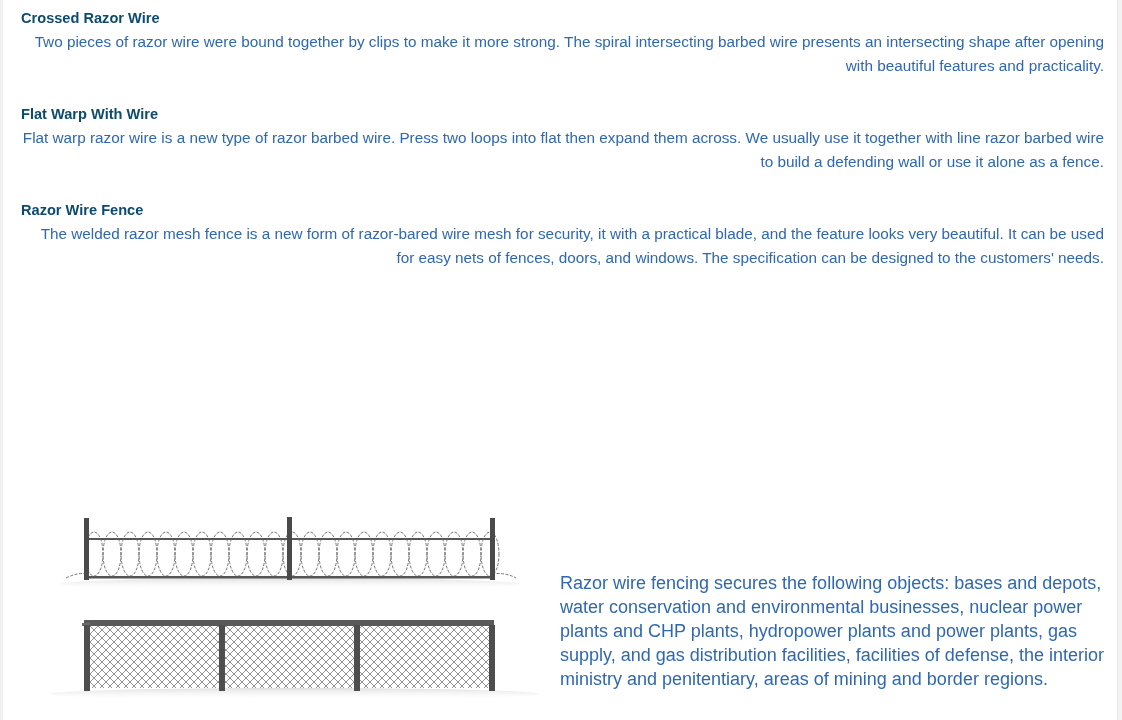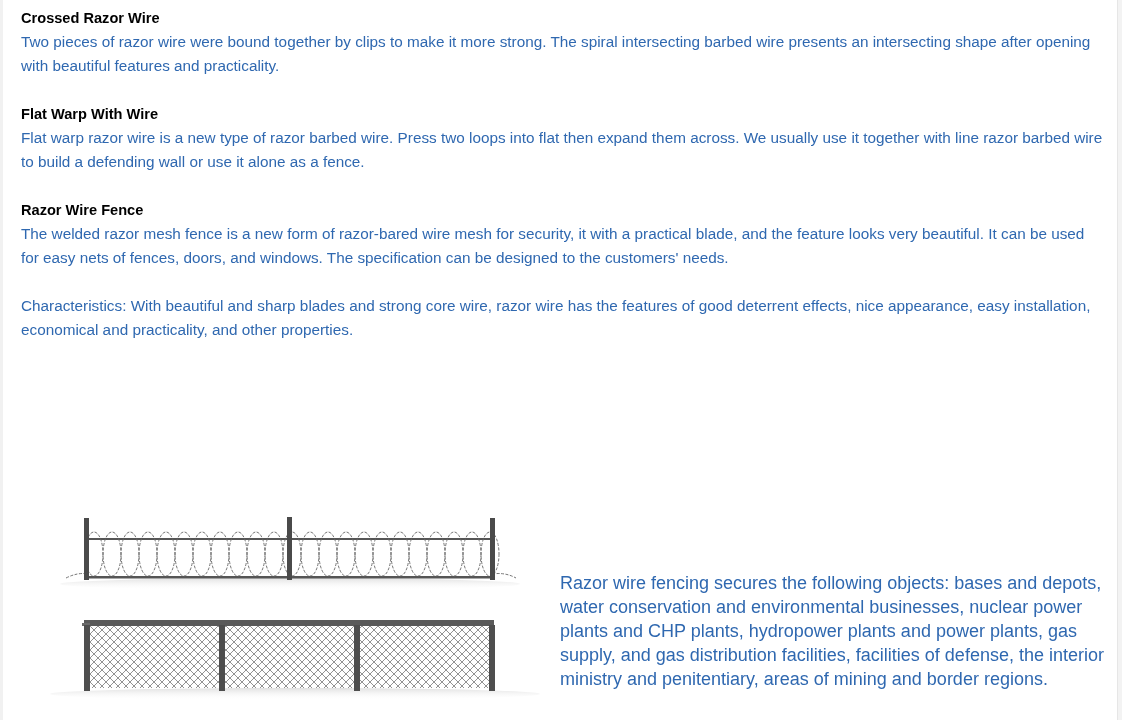--- a/index.html
+++ b/index.html
@@ -16,23 +16,23 @@
   .right-edge {
     position: absolute; left: 1117px; top: 0; width: 5px; height: 720px;
     background: #f3f3f3; border-left: 1px solid #e6e6e6;
   }
   .content {
     position: absolute; left: 21px; top: 6px; width: 1085px;
     color: #2f68b0;
     font-size: 15.3px;
     line-height: 24px;
   }
-  .content p { margin: 0 2px 24px 0; }
+  .content p { margin: 0 2px 24px 0; text-align: right; }
   .content h3 {
-    margin: 0; font-size: 14.6px; font-weight: bold; color: #000000;
+    margin: 0; font-size: 14.6px; font-weight: bold; color: #0c4a6e;
     line-height: 24px;
   }
   .img-area {
     position: absolute; left: 50px; top: 514px; width: 500px; height: 190px;
   }
   .side-text {
     position: absolute; left: 560px; top: 571px; width: 545px;
     color: #2f68b0; font-size: 18px; line-height: 24px;
   }
 </style>
@@ -45,21 +45,20 @@
 <div class="content">
   <h3>Crossed Razor Wire</h3>
   <p>Two pieces of razor wire were bound together by clips to make it more strong. The spiral intersecting barbed wire presents an intersecting shape after opening with beautiful features and practicality.</p>
 
   <h3>Flat Warp With Wire</h3>
   <p>Flat warp razor wire is a new type of razor barbed wire. Press two loops into flat then expand them across. We usually use it together with line razor barbed wire to build a defending wall or use it alone as a fence.</p>
 
   <h3>Razor Wire Fence</h3>
   <p>The welded razor mesh fence is a new form of razor-bared wire mesh for security, it with a practical blade, and the feature looks very beautiful. It can be used for easy nets of fences, doors, and windows. The specification can be designed to the customers' needs.</p>
 
-  <p>Characteristics: With beautiful and sharp blades and strong core wire, razor wire has the features of good deterrent effects, nice appearance, easy installation, economical and practicality, and other properties.</p>
 </div>
 
 <div class="img-area">
 
   <svg width="500" height="80" viewBox="0 0 500 80" style="position:absolute;left:0;top:0;">
     <defs>
       <linearGradient id="shadow1" x1="0" y1="0" x2="0" y2="1">
         <stop offset="0" stop-color="#d8d8d8" stop-opacity="0.8"></stop>
         <stop offset="1" stop-color="#ffffff" stop-opacity="0"></stop>
       </linearGradient>

